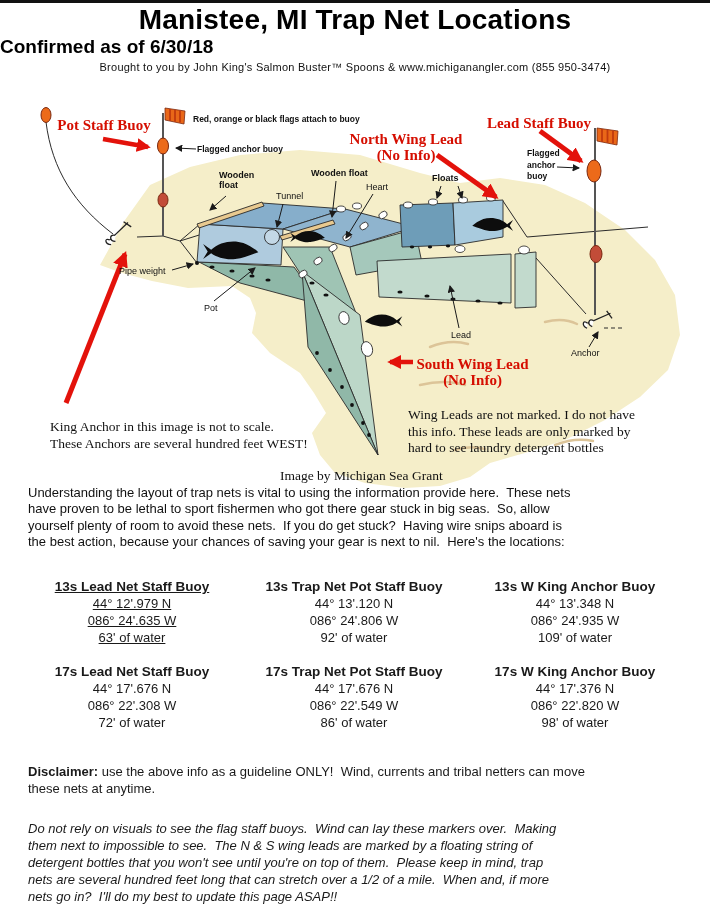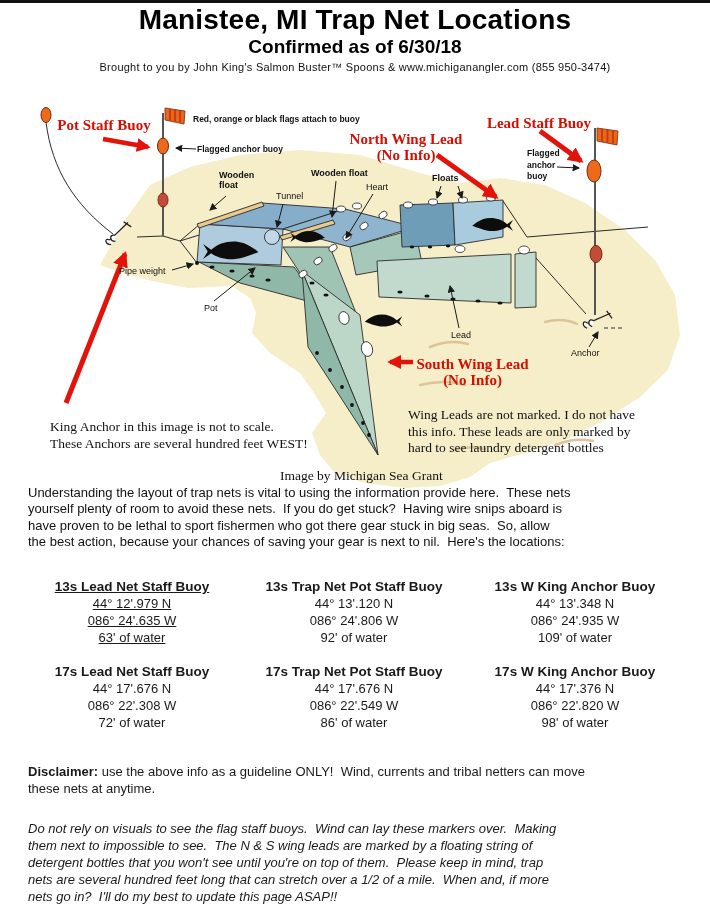--- a/index.html
+++ b/index.html
@@ -3,21 +3,21 @@
 <meta charset="utf-8">
 <style>
   html,body{margin:0;padding:0;background:#fff;}
   .page{position:relative;width:710px;height:910px;background:#fff;overflow:hidden;
         font-family:"Liberation Sans",sans-serif;color:#1a1a1a;}
   .abs{position:absolute;}
   .pre{white-space:pre;}
   .topbar{left:0;top:0;width:710px;height:3px;background:#111;}
   .title{left:0;top:4px;width:710px;text-align:center;font-size:28px;font-weight:700;
          letter-spacing:.2px;color:#000;}
-  .subtitle{left:0;top:36px;width:710px;text-align:center;font-size:19px;font-weight:700;color:#000;}
+  .subtitle{left:0;top:36px;width:710px;font-size:19px;font-weight:700;color:#000;}
   .byline{left:0;top:61px;width:710px;text-align:center;font-size:11px;letter-spacing:.25px;color:#111;}
   .diagram{left:0;top:100px;width:573px;height:390px;}
   .diagram svg{position:absolute;left:0;top:0;}
   .redlab{font-family:"Liberation Serif",serif;font-weight:700;color:#D50E00;
           font-size:15px;line-height:16px;text-align:center;}
   .plab{font-size:9px;line-height:10px;color:#111;}
   .plab.b{font-weight:700;}
   .tiny{font-size:8.5px;line-height:9.5px;font-weight:700;color:#111;}
   .note{font-family:"Liberation Serif",serif;font-size:13.5px;line-height:16.5px;color:#111;}
   .body-text{font-size:13px;line-height:16.3px;color:#111;}
@@ -244,22 +244,22 @@
     <div class="abs note" style="left:408px;top:307px;">
       <div class="pre">Wing Leads are not marked. I do not have</div>
       <div class="pre">this info. These leads are only marked by</div>
       <div class="pre">hard to see laundry detergent bottles</div>
     </div>
     <div class="abs note" style="left:280px;top:368px;">Image by Michigan Sea Grant</div>
   </div>
 
   <div class="abs body-text" style="left:28px;top:485px;">
     <div class="pre">Understanding the layout of trap nets is vital to using the information provide here.  These nets</div>
+    <div class="pre">have proven to be lethal to sport fishermen who got there gear stuck in big seas.  So, allow</div>
     <div class="pre">yourself plenty of room to avoid these nets.  If you do get stuck?  Having wire snips aboard is</div>
-    <div class="pre">have proven to be lethal to sport fishermen who got there gear stuck in big seas.  So, allow</div>
     <div class="pre">the best action, because your chances of saving your gear is next to nil.  Here's the locations:</div>
   </div>
 
   <div class="abs loccell" style="left:17px;top:578px;text-decoration:underline;">
     <div class="hdr">13s Lead Net Staff Buoy</div>
     <div>44° 12'.979 N</div>
     <div>086° 24'.635 W</div>
     <div>63' of water</div>
   </div>
   <div class="abs loccell" style="left:239px;top:578px;">

